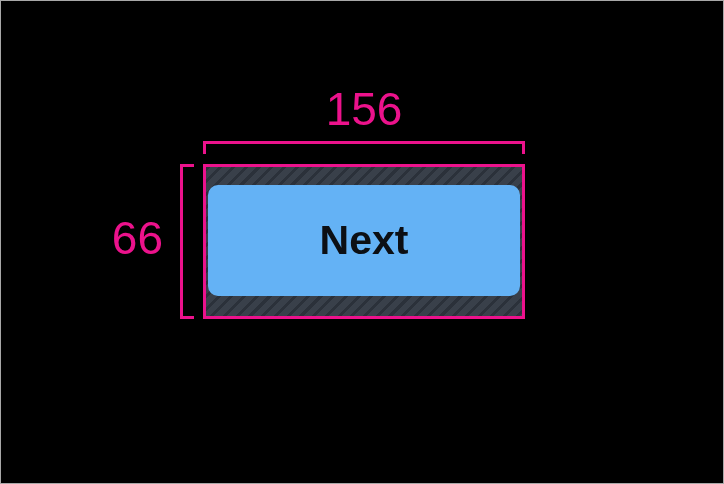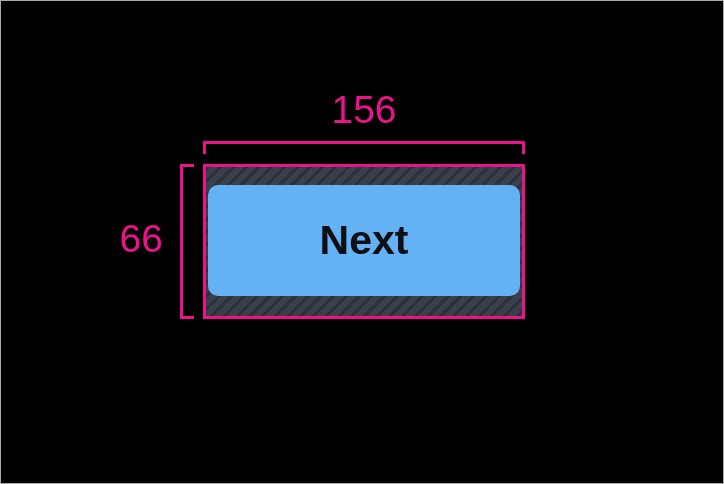--- a/index.html
+++ b/index.html
@@ -13,21 +13,21 @@
     height: 484px;
     box-sizing: border-box;
     background: var(--bg, #000);
     border: 1px solid var(--frame, #a8a8a8);
     overflow: hidden;
     font-family: "Liberation Sans", sans-serif;
   }
   .dim-label {
     position: absolute;
     color: var(--accent, #ec128c);
-    font-size: 39px;
+    font-size: 46px;
     line-height: 35px;
     font-weight: 400;
   }
   .width-label {
     left: 202px;
     top: 91px;
     width: 322px;
     text-align: center;
   }
   .height-label {

